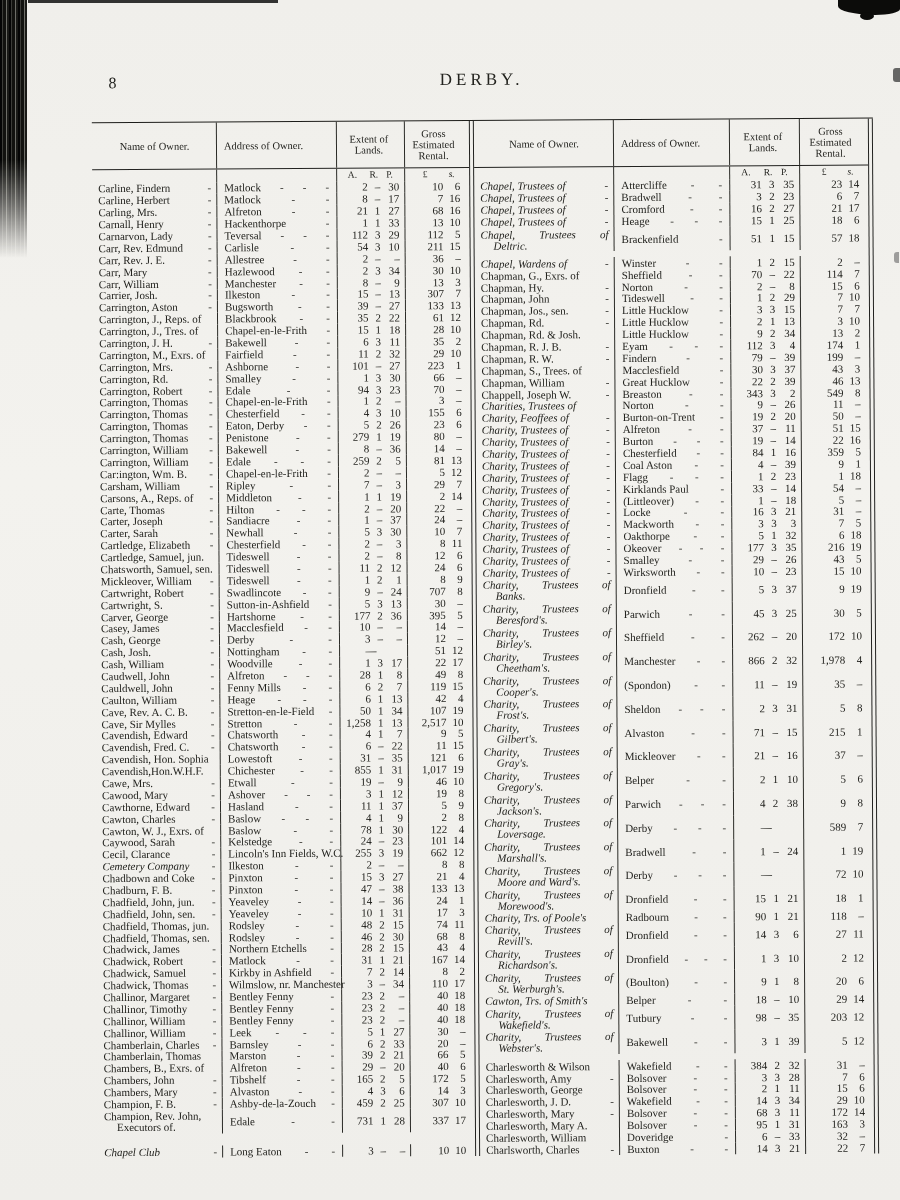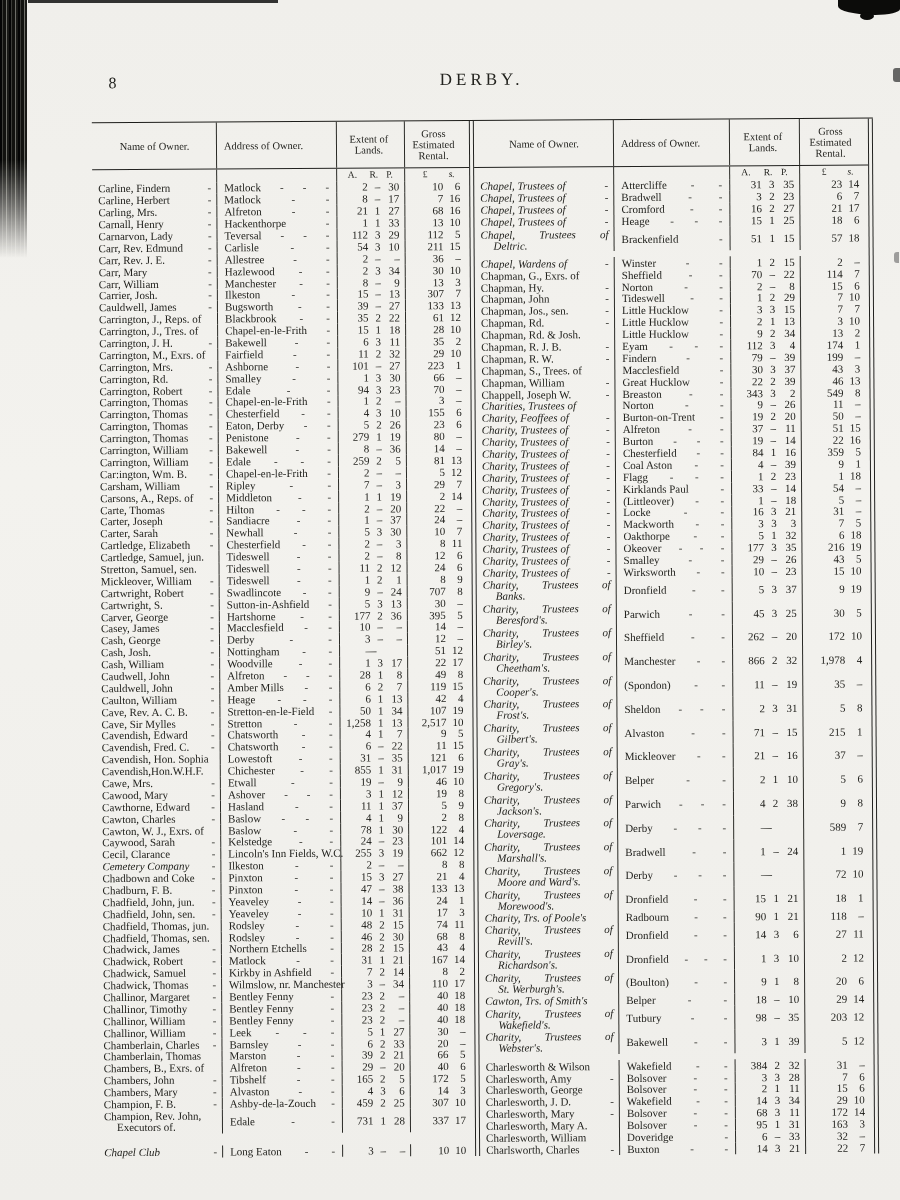--- a/index.html
+++ b/index.html
@@ -311,21 +311,21 @@
                 <span class="xp">13</span>
               </div>
               <div class="c cr">
                 <span class="gl">307</span>
                 <span class="gs">7</span>
               </div>
             </div>
             <div class="row">
               <div class="c cn">
                 <div class="nline">
-                  <span class="nt">Cauldwell, James</span>
+                  <span class="nt">Carrington, Aston</span>
                   <span class="dash">-</span>
                 </div>
               </div>
               <div class="c ca">
                 <span>Bugsworth</span>
                 <span class="dash">-</span>
                 <span class="dash">-</span>
               </div>
               <div class="c cx">
                 <span class="xa">39</span>
@@ -790,21 +790,21 @@
                 <span class="xp">8</span>
               </div>
               <div class="c cr">
                 <span class="gl">12</span>
                 <span class="gs">6</span>
               </div>
             </div>
             <div class="row">
               <div class="c cn">
                 <div class="nline">
-                  <span class="nt">Stretton, Samuel, sen.</span>
+                  <span class="nt">Chatsworth, Samuel, sen.</span>
                 </div>
               </div>
               <div class="c ca">
                 <span>Tideswell</span>
                 <span class="dash">-</span>
                 <span class="dash">-</span>
               </div>
               <div class="c cx">
                 <span class="xa">11</span>
                 <span class="xr">2</span>
@@ -1012,21 +1012,21 @@
               </div>
             </div>
             <div class="row">
               <div class="c cn">
                 <div class="nline">
                   <span class="nt">Cauldwell, John</span>
                   <span class="dash">-</span>
                 </div>
               </div>
               <div class="c ca">
-                <span>Amber Mills</span>
+                <span>Fenny Mills</span>
                 <span class="dash">-</span>
                 <span class="dash">-</span>
               </div>
               <div class="c cx">
                 <span class="xa">6</span>
                 <span class="xr">2</span>
                 <span class="xp">7</span>
               </div>
               <div class="c cr">
                 <span class="gl">119</span>

